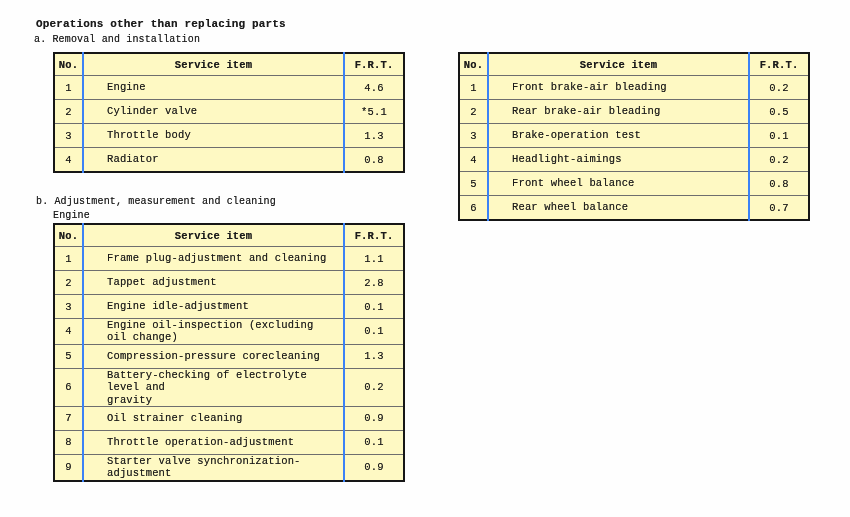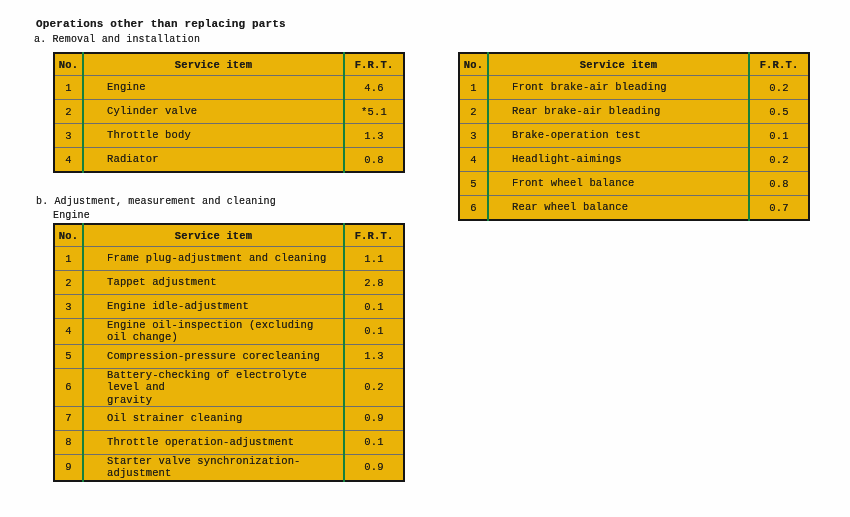--- a/index.html
+++ b/index.html
@@ -34,21 +34,21 @@
   .label-a      { left: 34px;  top: 34px;  }
   .label-b      { left: 36px;  top: 196px; }
   .label-engine { left: 53px;  top: 210px; }
   .label-frame  { left: 458px; top: 52px;  }
 
   table.frt {
     position: absolute;
     border-collapse: collapse;
     table-layout: fixed;
     width: 350px;
-    background: #eab308;
+    background: #fef9c3;
     border: 2px solid #161616;
   }
   #table-removal    { left: 53px;  top: 52px;  }
   #table-adjustment { left: 53px;  top: 223px; }
   #table-frame      { left: 458px; top: 52px;  }
 
   .frt col.c-no   { width: 29px; }
   .frt col.c-item { width: 261px; }
   .frt col.c-frt  { width: 60px; }
 
@@ -58,21 +58,21 @@
     vertical-align: middle;
     text-shadow: 0 0 0.3px rgba(0,0,0,.55);
     letter-spacing: 0.15px;
   }
   .frt th {
     font-weight: bold;
     height: 21px;
     text-align: center;
   }
   .frt th + th, .frt td + td {
-    border-left: 2px solid #15803d;
+    border-left: 2px solid #3b82f6;
   }
   .frt tbody td {
     border-top: 1px solid #6e6e6e;
     height: 23px;
   }
   .frt td.col-no, .frt td.col-frt {
     text-align: center;
   }
   .frt td.col-item {
     text-align: left;

